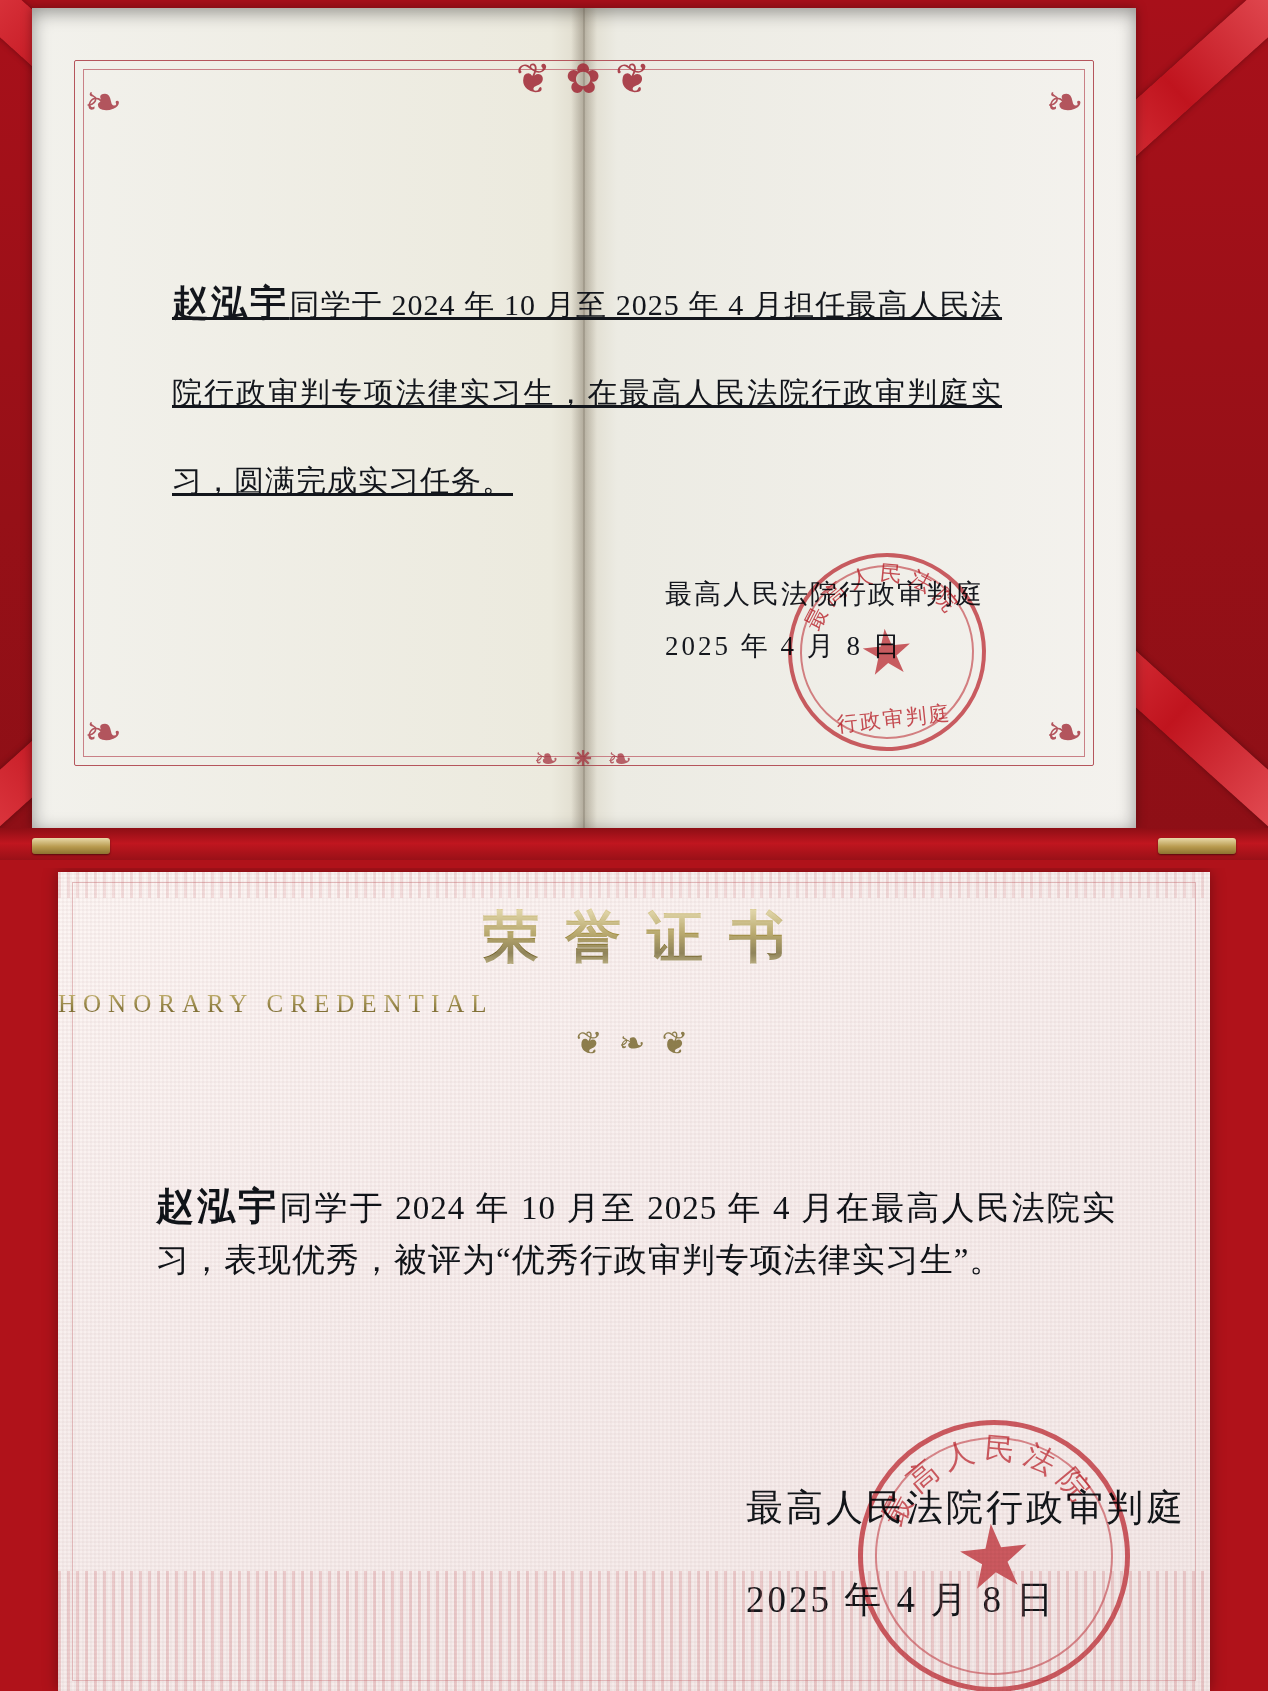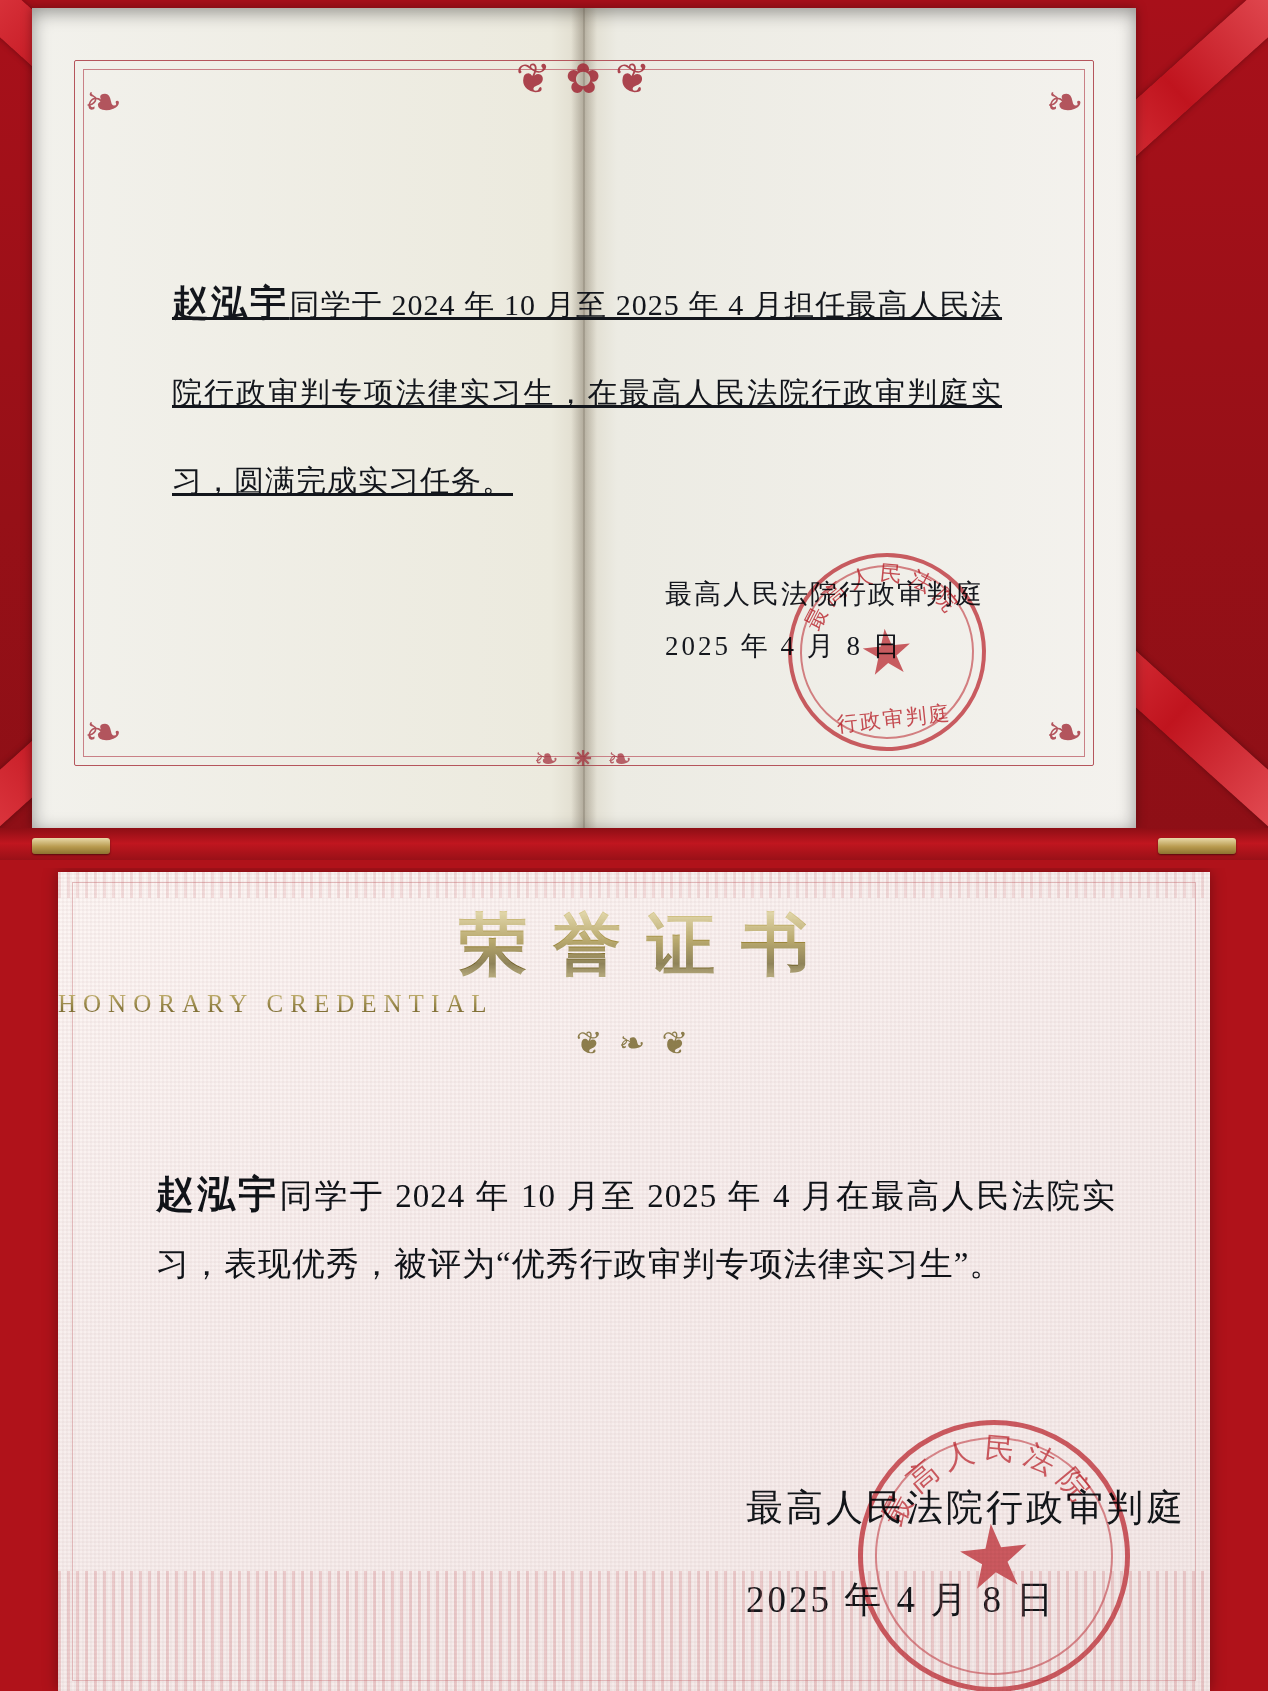--- a/index.html
+++ b/index.html
@@ -144,21 +144,21 @@
       repeating-linear-gradient(90deg,rgba(196,90,95,.30) 0 3px,rgba(255,255,255,0) 3px 9px);
     opacity:.75;
   }
   .bguilloche-top{
     position:absolute;left:0;right:0;top:0;height:26px;
     background:repeating-linear-gradient(90deg,rgba(196,90,95,.25) 0 3px,rgba(255,255,255,0) 3px 9px);
     opacity:.6;
   }
   .btitle{
     position:absolute;left:0;right:0;top:28px;text-align:center;
-    font-size:68px;letter-spacing:26px;font-weight:bold;
+    font-size:56px;letter-spacing:26px;font-weight:bold;
     font-family:"DejaVu Serif", serif;
     color:#6e6134;
     background:linear-gradient(180deg,#efe3b0 0%,#a08b3d 45%,#6a5a22 70%,#d8c887 100%);
     -webkit-background-clip:text;background-clip:text;
     -webkit-text-fill-color:transparent;
     text-shadow:0 1px 0 rgba(255,255,255,.25);
     padding-left:26px;
   }
   .bsubtitle{
     position:absolute;left:0;right:0;top:118px;
@@ -167,22 +167,22 @@
     color:#6d5e2c;
     background:linear-gradient(180deg,#cdbb78,#6a5a22);
     -webkit-background-clip:text;background-clip:text;
     -webkit-text-fill-color:transparent;
   }
   .bdivider{
     position:absolute;left:50%;top:152px;transform:translateX(-50%);
     font-size:32px;color:#7b6a31;letter-spacing:4px;opacity:.85;white-space:nowrap;
   }
   .bbody{
-    position:absolute;left:98px;top:288px;width:960px;
-    color:#101318;font-size:33px;line-height:68px;letter-spacing:1px;
+    position:absolute;left:98px;top:308px;width:960px;
+    color:#101318;font-size:33px;line-height:52px;letter-spacing:1px;
     text-align:justify;
   }
   .bbody .name{
     font-weight:bold;font-size:38px;letter-spacing:2px;
     font-family:"DejaVu Serif", serif;
   }
   .bsign{
     position:absolute;right:24px;top:590px;text-align:left;
     color:#121519;font-size:37px;line-height:92px;letter-spacing:3px;
     white-space:nowrap;

